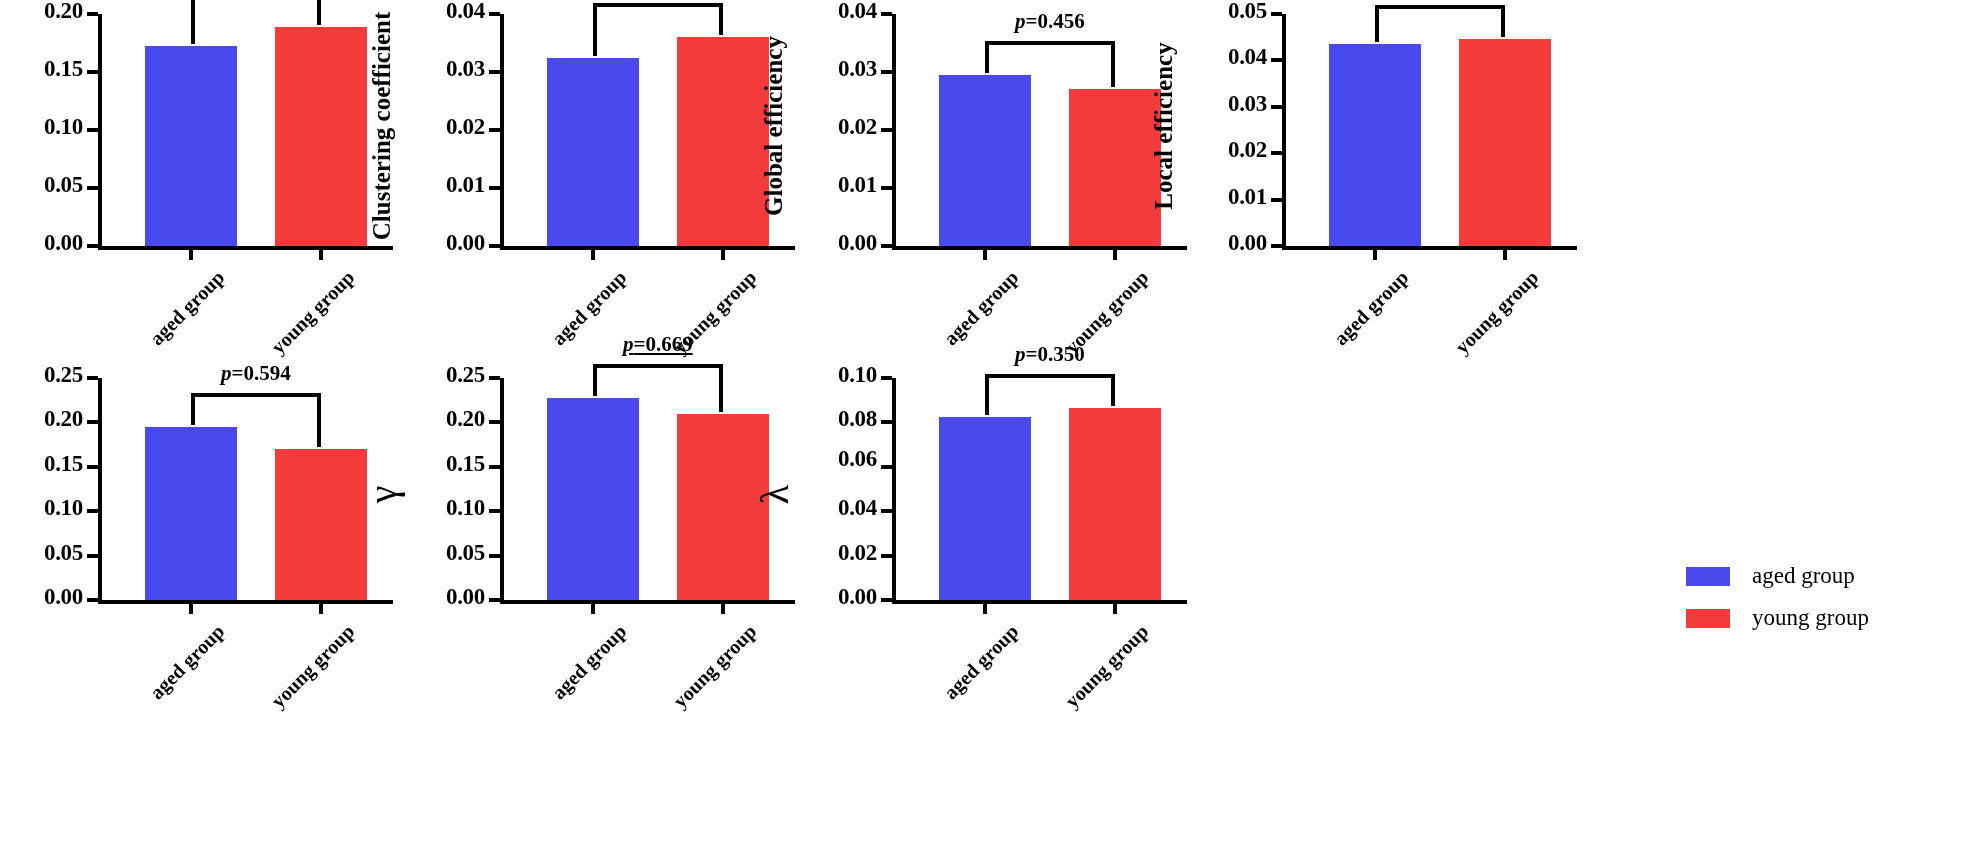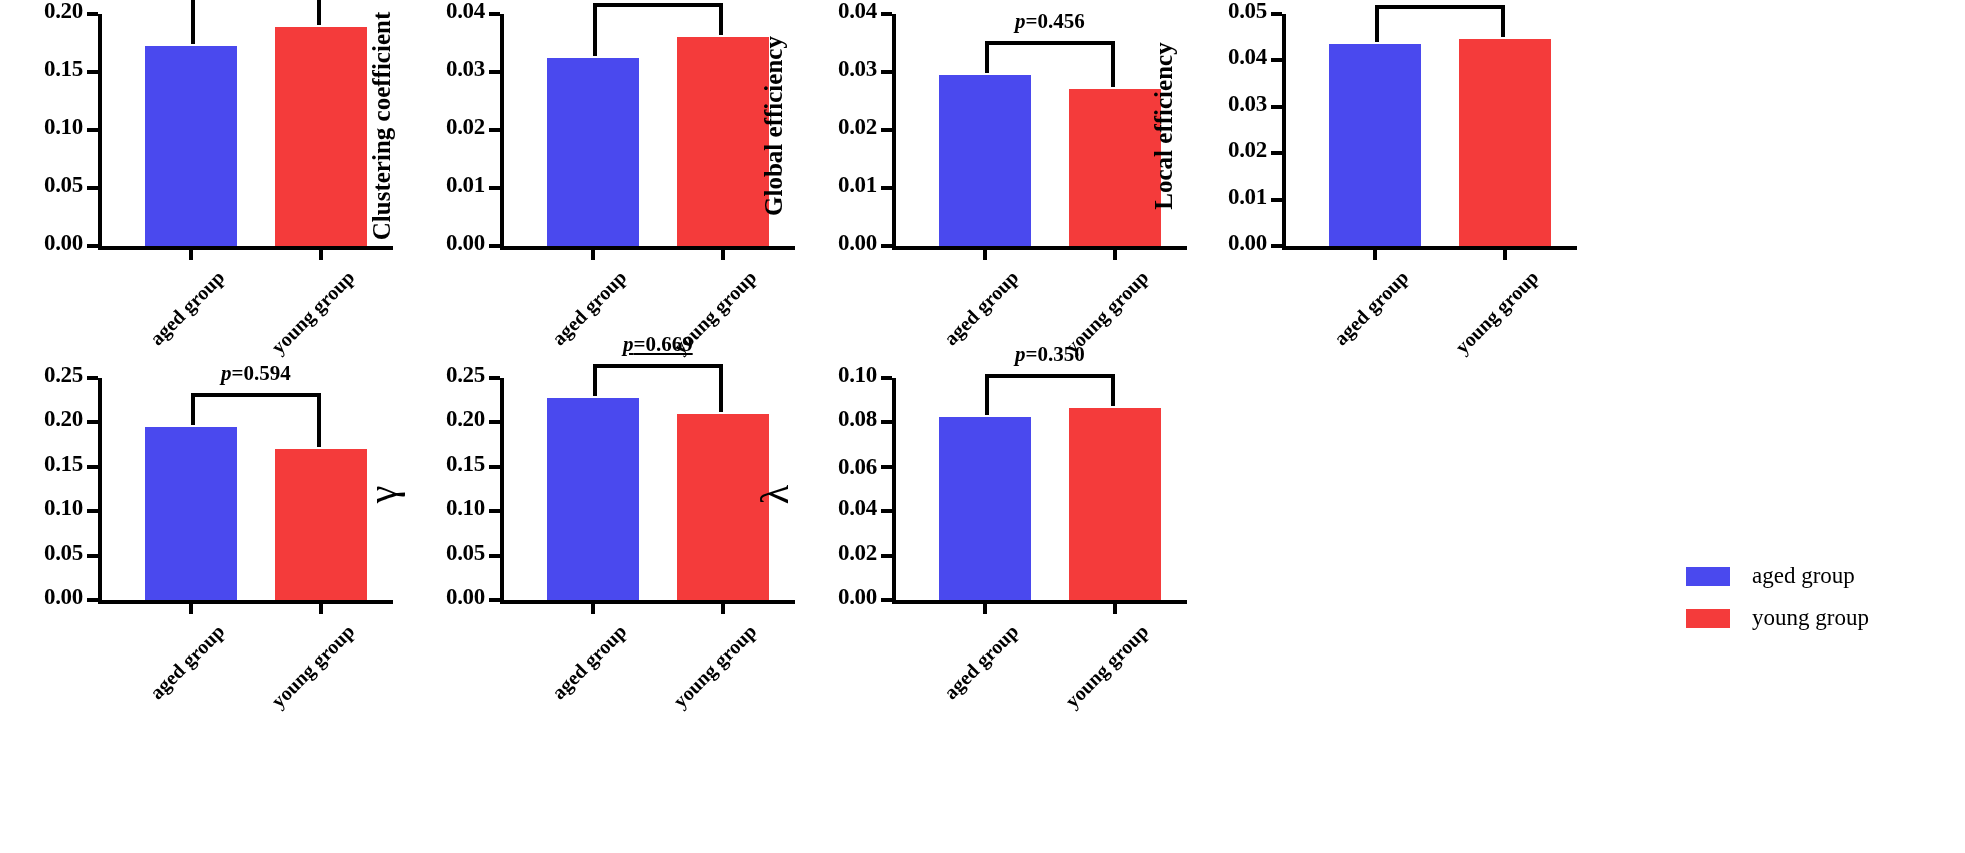--- a/index.html
+++ b/index.html
@@ -317,21 +317,21 @@
       </div>
       <div class="panel" style="left: 806px; top: 378px; width: 421px; height: 352px;">
         <div class="yaxis-line" style="left:86px; top:0px; height:224px;"></div>
         <div class="ytick" style="left:75px; top:220px;"></div>
         <div class="ytick-label" style="left:-19px; top:206px; width:90px;">0.00</div>
         <div class="ytick" style="left:75px; top:175.6px;"></div>
         <div class="ytick-label" style="left:-19px; top:161.6px; width:90px;">0.02</div>
         <div class="ytick" style="left:75px; top:131.2px;"></div>
         <div class="ytick-label" style="left:-19px; top:117.19999999999999px; width:90px;">0.04</div>
         <div class="ytick" style="left:75px; top:86.80000000000001px;"></div>
-        <div class="ytick-label" style="left:-19px; top:76px; width:90px;text-align:right;">0.06</div>
+        <div class="ytick-label" style="left:-19px; top:68px; width:90px;text-align:right;">0.06</div>
         <div class="ytick" style="left:75px; top:42.400000000000006px;"></div>
         <div class="ytick-label" style="left:-19px; top:28.400000000000006px; width:90px;">0.08</div>
         <div class="ytick" style="left:75px; top:-2px;"></div>
         <div class="ytick-label" style="left:-19px; top:-16px; width:90px;">0.10</div>
         <div class="xaxis-line" style="left:86px; top:222px; width:295px;"></div>
         <div class="bar" style="left:132.925px; top:38.85000000000002px;
                       width:92px; height:183.14999999999998px; background:#4a49ee;"></div>
         <div class="xtick" style="left:176.925px; top:225px;"></div>
         <div class="xtick-label" style="left:70.92500000000001px; top:242px; width:130px;">aged group</div>
         <div class="bar" style="left:262.725px; top:29.970000000000027px;

